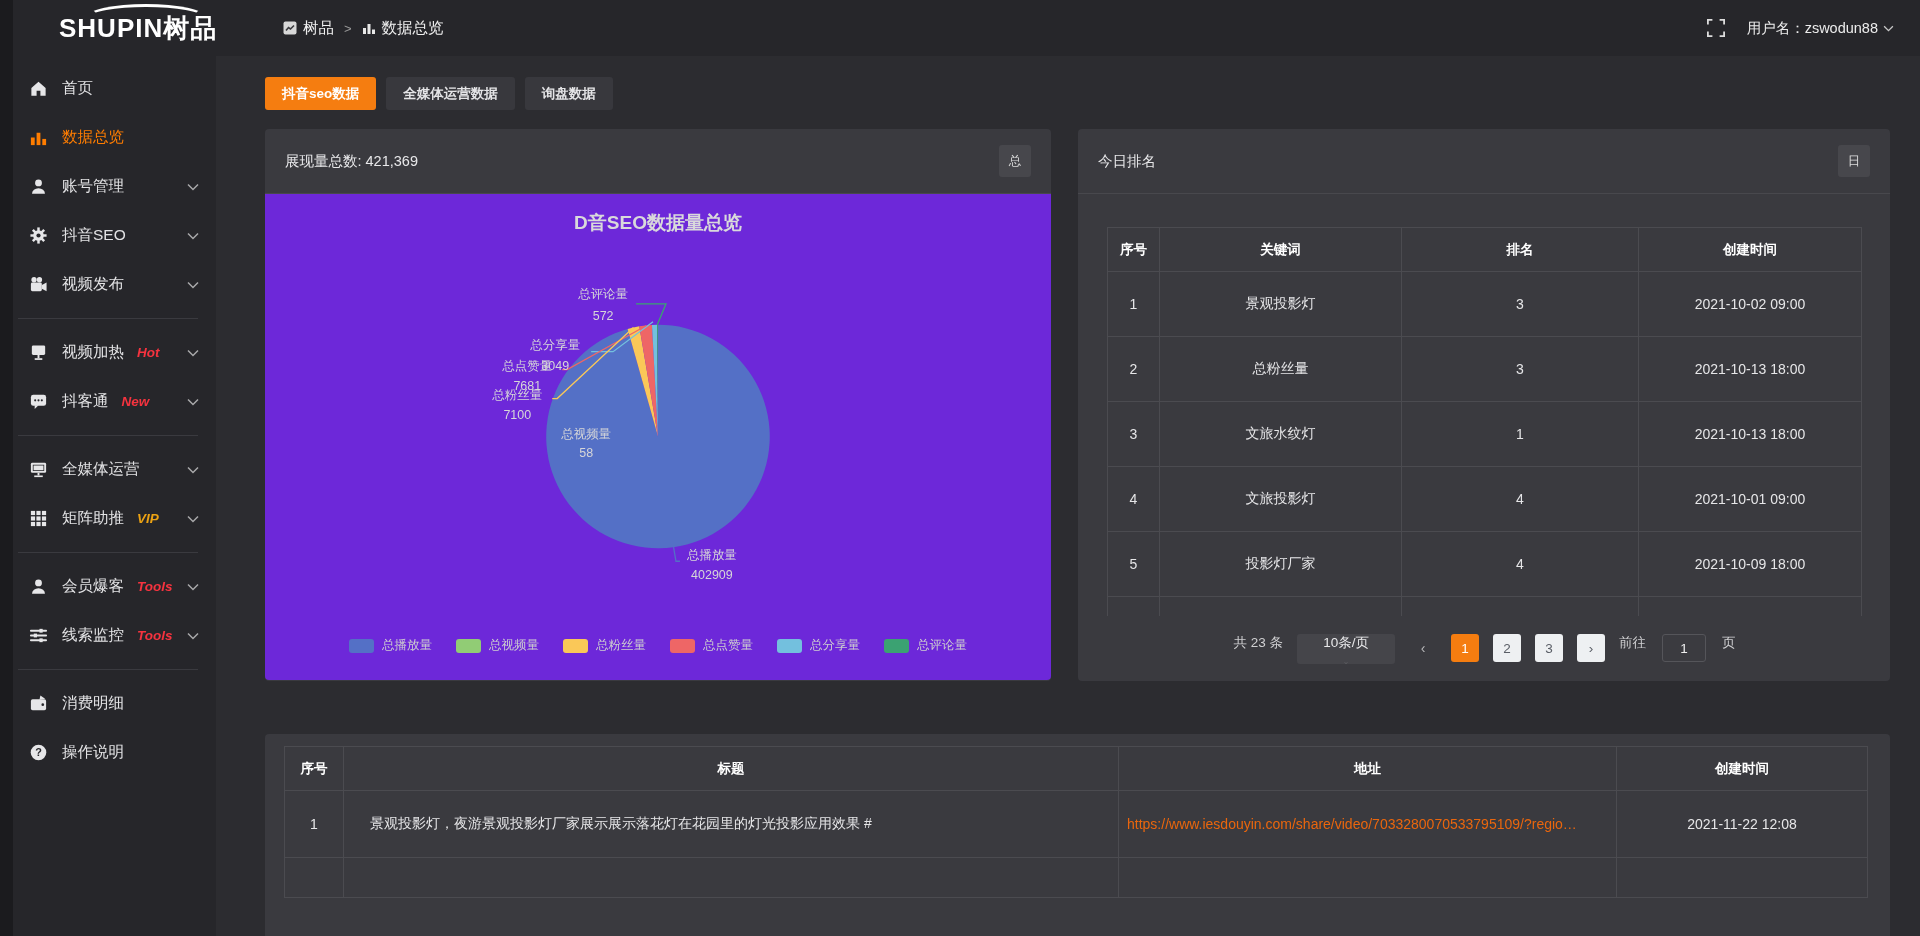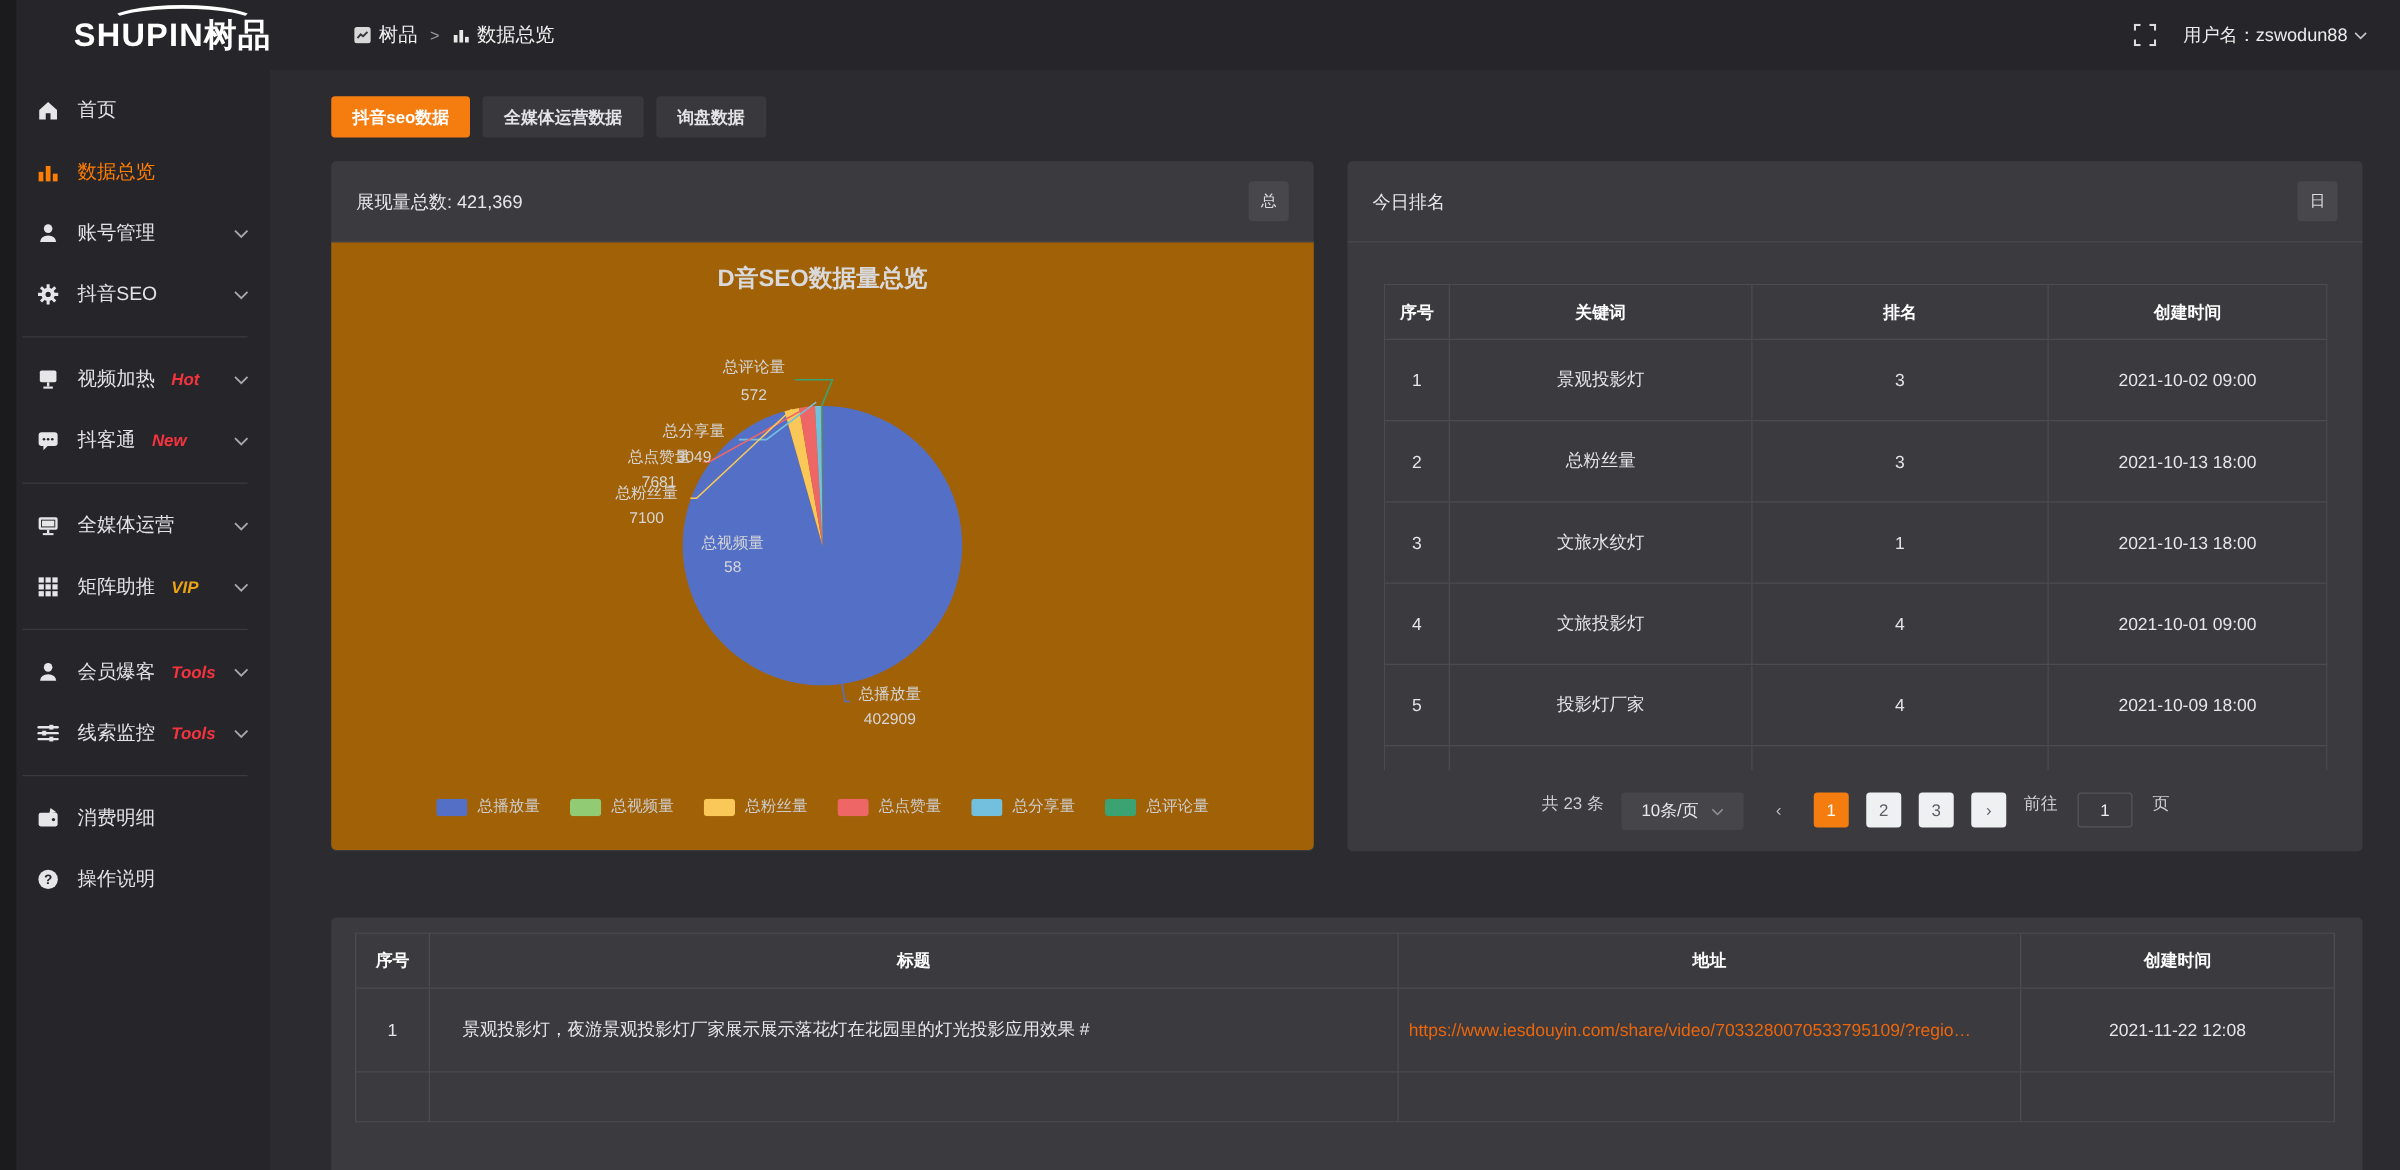--- a/index.html
+++ b/index.html
@@ -44,21 +44,21 @@
 
   .top-grid { display:flex; gap:27px; }
   .panel { background:#3a3a3f; border-radius:4px; }
   .panel-hd { height:65px; display:flex; align-items:center; padding:0 20px; border-bottom:1px solid #48484d; }
   .panel-hd-title { font-size:14.5px; color:#e8e8ea; }
   .hd-badge { margin-left:auto; width:32px; height:32px; background:#47474c; border-radius:3px;
     display:flex; align-items:center; justify-content:center; font-size:12.5px; color:#ddd; cursor:pointer; }
 
   
   .chart-panel { width:786px; height:552px; flex:none; }
-  .chart-body { position:relative; height:486px; background:#a16207; border-radius:0 0 4px 4px; }
+  .chart-body { position:relative; height:486px; background:#6d28d9; border-radius:0 0 4px 4px; }
   .chart-title { position:absolute; top:16px; left:0; width:100%; text-align:center;
     font-size:19px; font-weight:700; color:#d9d9db; }
   .pie-svg { position:absolute; left:0; top:0; }
   .pie-svg text { fill:#d6d6d8; font-size:12.5px; }
   .legend { position:absolute; left:0; bottom:26px; width:100%; display:flex; justify-content:center;
     align-items:center; gap:24px; }
   .lg-item { display:flex; align-items:center; gap:8px; font-size:12.5px; color:#cdcdcf; }
 
   
   .rank-panel { flex:1; height:552px; }
@@ -66,21 +66,21 @@
   .tbl-wrap { overflow:hidden; }
   .rank-wrap { height:389px; }
   table { width:100%; border-collapse:collapse; table-layout:fixed; }
   th,td { border:1px solid #4b4b50; text-align:center; font-weight:400; }
   th { height:44px; font-size:13.5px; color:#ffffff;font-weight:bold; }
   .rank-tbl td { height:65px; font-size:14px; color:#e6e6e8; }
   .rank-tbl .pr td { height:65px; }
 
   .pager { display:flex; justify-content:center; gap:14px; margin-top:18px; font-size:13.5px; color:#cfcfd1; }
   .pg-size { display:flex; align-items:center; justify-content:center; gap:10px; width:98px; height:30px;
-    background:#45454a; border-radius:3px; color:#e8e8ea; cursor:pointer; }
+    background:#45454a; border-radius:3px; color:#e8e8ea; cursor:pointer;flex-direction:column; }
   .pg-arrow { width:28px; height:28px; display:flex; align-items:center; justify-content:center;
     font-size:14px; color:#b8b8ba; cursor:pointer; }
   .pg-btn { width:28px; height:28px; display:flex; align-items:center; justify-content:center; border-radius:3px;
     background:#eef0f2; color:#5a5e66; font-size:13.5px; cursor:pointer; }
   .pg-btn.active { background:#f57d10; color:#fff; }
   .pg-next { background:#eef0f2; color:#5a5e66; }
   .goto-input { width:44px; height:28px; background:#3b3b40; border:1px solid #55555a; border-radius:3px;
     display:flex; align-items:center; justify-content:center; color:#eee; margin:0 2px; }
 
   
@@ -179,20 +179,32 @@
       </g>
       <circle cx="10" cy="10" r="5.6" fill="#e6e6e8"></circle>
       <circle cx="10" cy="10" r="2.2" fill="#26262a"></circle>
     </svg>
     <span class="s-label">抖音SEO</span>
     <svg class="s-chev" width="12" height="8" viewBox="0 0 12 8">
           <polyline points="1,1.5 6,6.5 11,1.5" fill="none" stroke="#a8a8aa" stroke-width="1.5"></polyline>
         </svg>
   </div>
 
+  <div class="s-item">
+    <svg class="ic" width="19" height="19" viewBox="0 0 20 20">
+      <circle cx="5.3" cy="5" r="2.8" fill="#e6e6e8"></circle>
+          <circle cx="11" cy="5" r="2.8" fill="#e6e6e8"></circle>
+      <rect x="2" y="8" width="11.5" height="9" rx="1.5" fill="#e6e6e8"></rect>
+      <polygon points="13.5,10.5 18.5,8 18.5,17 13.5,14.5" fill="#e6e6e8"></polygon>
+    </svg>
+    <span class="s-label">视频发布</span>
+    <svg class="s-chev" width="12" height="8" viewBox="0 0 12 8">
+          <polyline points="1,1.5 6,6.5 11,1.5" fill="none" stroke="#a8a8aa" stroke-width="1.5"></polyline>
+        </svg>
+  </div>
 
   <div class="s-div"></div>
 
   <div class="s-item">
     <svg class="ic" width="19" height="19" viewBox="0 0 20 20">
       <rect x="3" y="2.5" width="14" height="10" rx="1.5" fill="#e6e6e8"></rect>
       <rect x="9" y="12.5" width="2" height="3.5" fill="#e6e6e8"></rect>
       <rect x="6" y="16" width="8" height="1.8" fill="#e6e6e8"></rect>
     </svg>
     <span class="s-label">视频加热</span>

